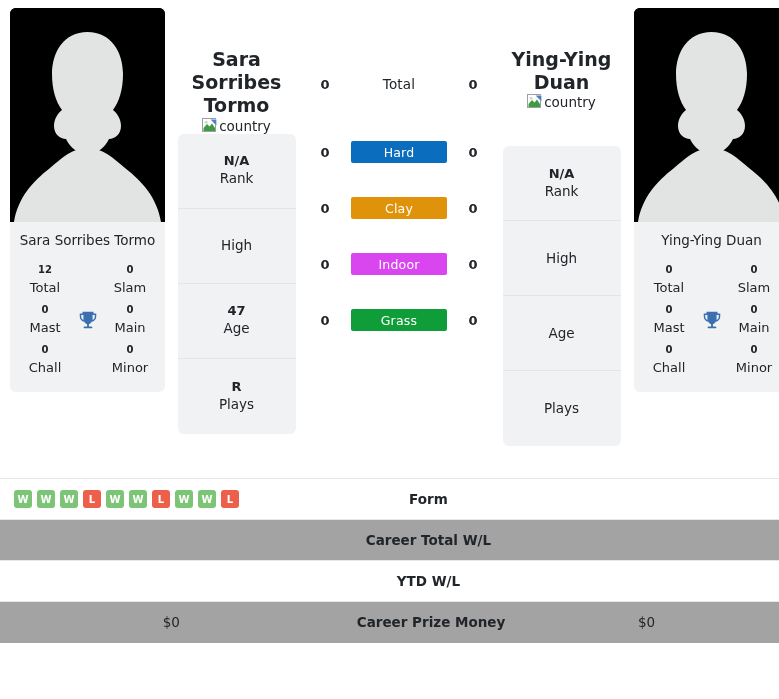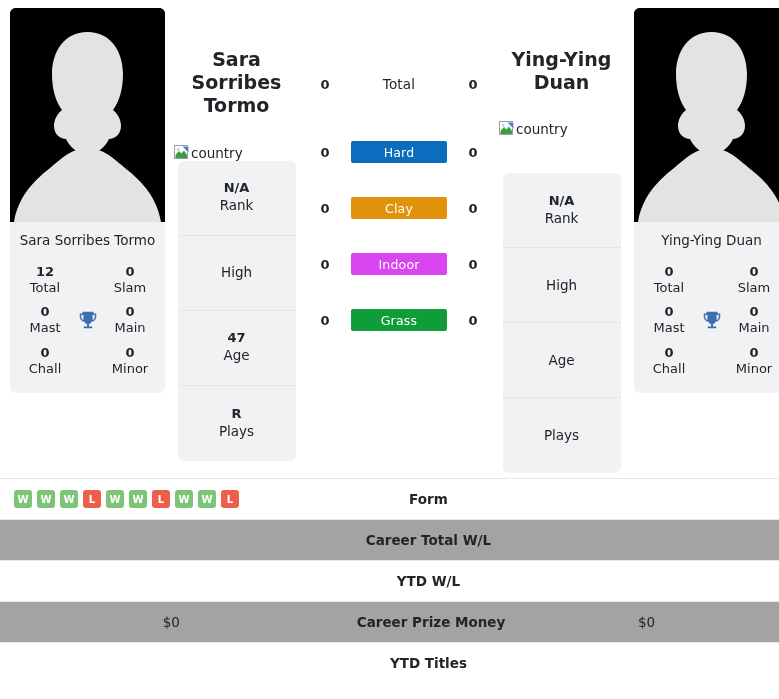--- a/index.html
+++ b/index.html
@@ -64,21 +64,21 @@
     justify-content: space-between;
     padding: 6px 4px 2px 4px;
     position: relative;
   }
   .stat-cell {
     width: 50px;
     text-align: center;
     line-height: 1.25;
   }
   .stat-val {
-    font-size: 13px;
+    font-size: 10px;
     font-weight: bold;
     color: #212529;
     display: block;
     min-height: 16px;
   }
   .stat-lbl {
     font-size: 13px;
     font-weight: normal;
     color: #212529;
     display: block;
@@ -129,26 +129,26 @@
     padding-top: 22px;
   }
   .player-name {
     font-size: 19px;
     font-weight: bold;
     line-height: 1.22;
     color: #212529;
     padding: 0 6px;
   }
   .flag-line {
-    margin-top: 27px;
+    margin-top: 0;
     font-size: 13.5px;
     color: #212529;
     display: flex;
     align-items: center;
-    justify-content: flex-start;
+    justify-content: center;
     gap: 1px;
   }
   .broken-img {
     width: 16px; height: 16px;
     display: inline-block;
     position: relative;
     vertical-align: middle;
   }
 
   
@@ -464,21 +464,16 @@
         <tr>
           <td class="td-left"></td>
           <td class="td-mid">YTD W/L</td>
           <td class="td-right"></td>
         </tr>
         <tr class="striped">
           <td class="td-left">$0</td>
           <td class="td-mid">Career Prize Money</td>
           <td class="td-right">$0</td>
         </tr>
-        <tr>
-          <td class="td-left"></td>
-          <td class="td-mid">YTD Titles</td>
-          <td class="td-right"></td>
-        </tr>
       </tbody>
   </table>
 
 </div>
 
 </body></html>

